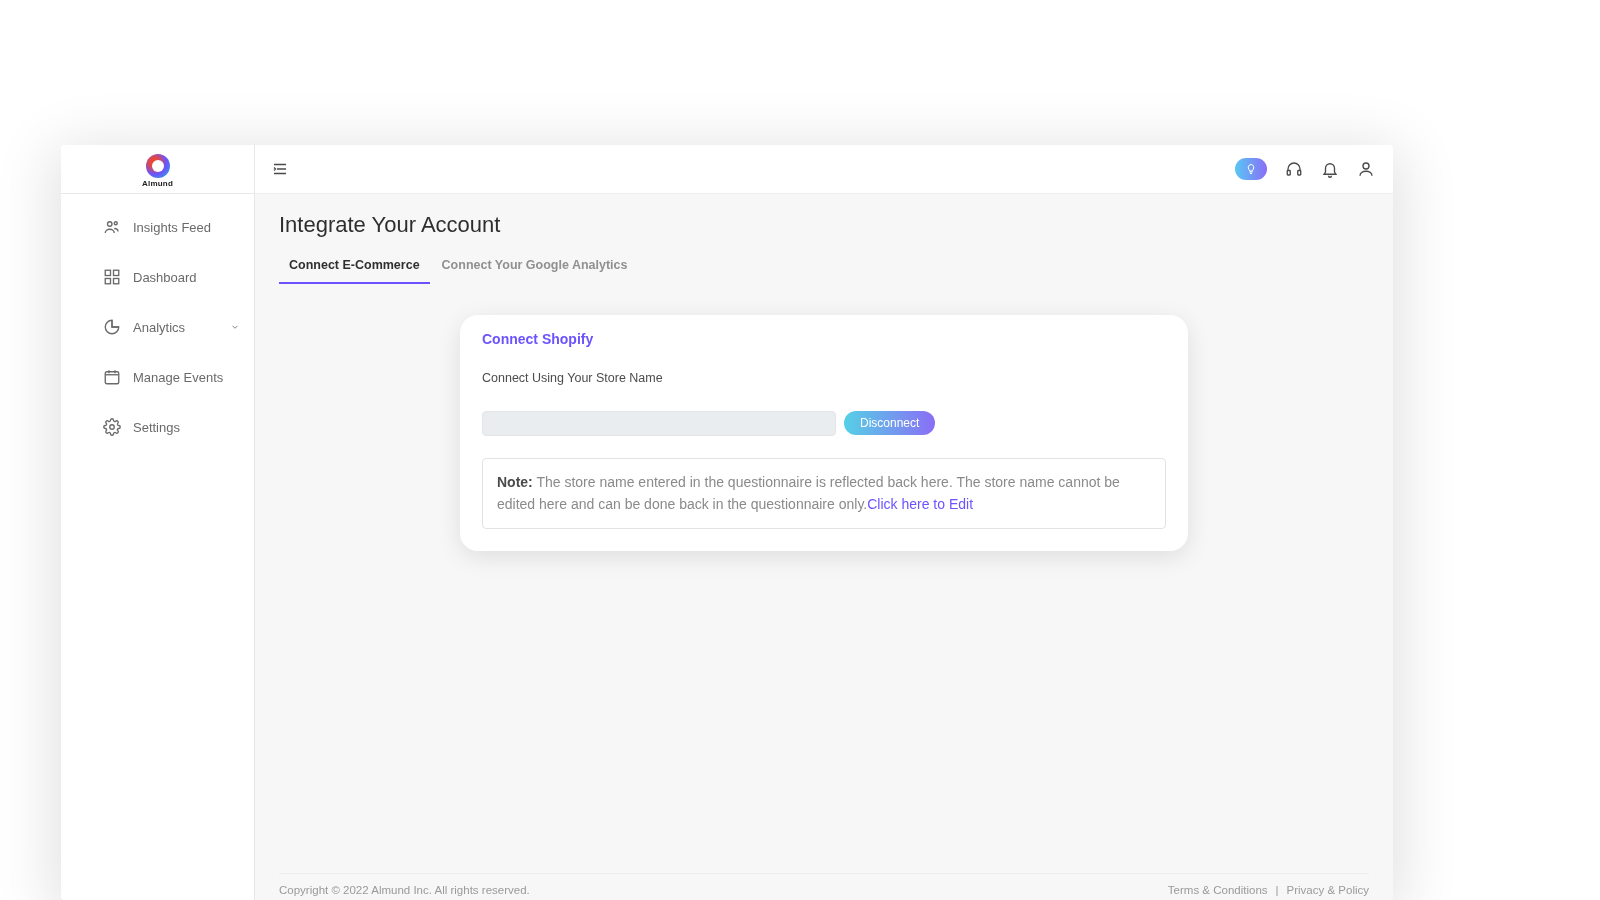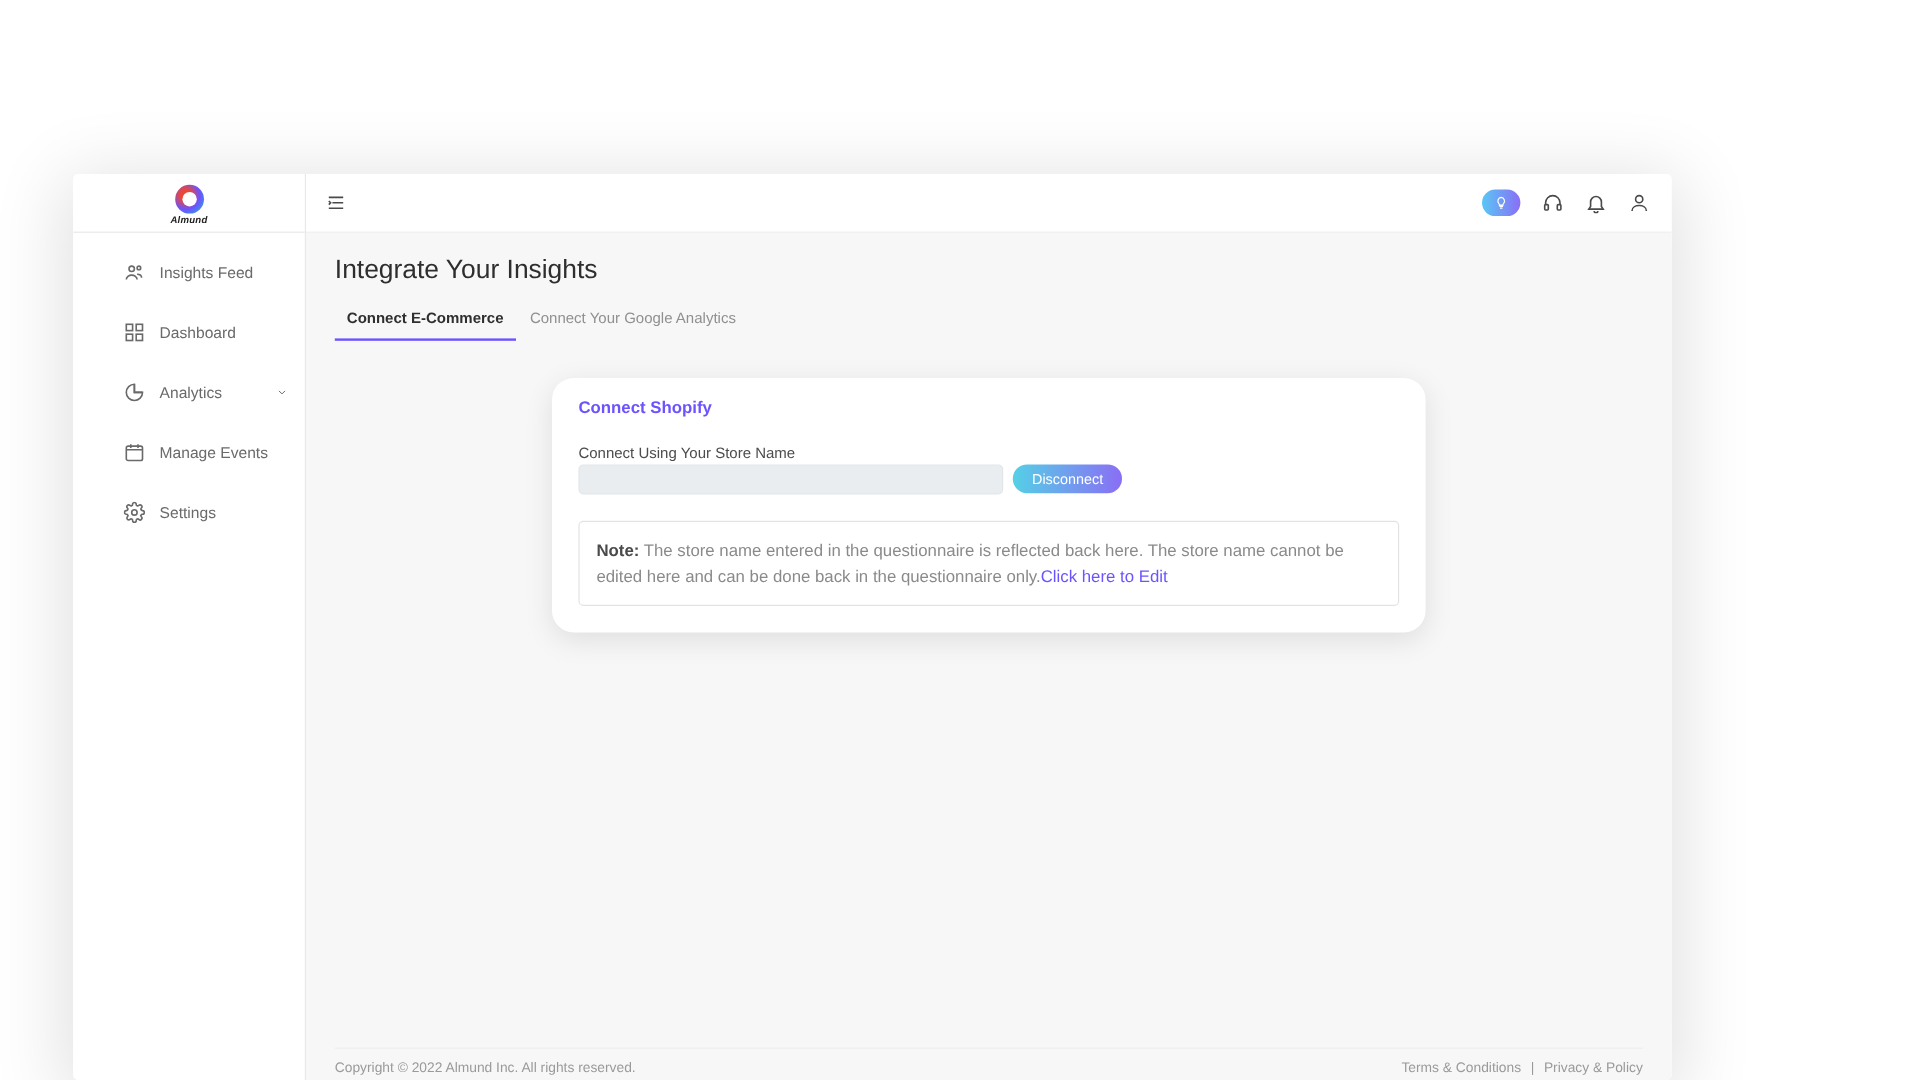--- a/index.html
+++ b/index.html
@@ -57,21 +57,20 @@
   content:"";
   width:12px;height:12px;border-radius:50%;
   background:#fff;
 }
 .brand-name {
   font-size: 8px;
   font-weight: 700;
   color: #222;
   margin-top: 1px;
   letter-spacing: 0.2px;
-  font-style: italic;
 }
 .nav { padding: 8px 0; margin-left: 26px; }
 .nav-item {
   display: flex;
   align-items: center;
   height: 50px;
   padding: 0 16px;
   color: #6a6a6a;
   font-size: 13px;
   cursor: pointer;
@@ -134,21 +133,21 @@
   display: flex;
   gap: 2px;
   border-bottom: 1px solid transparent;
   margin-bottom: 30px;
 }
 .tab {
   font-size: 12.5px;
   color: #909090;
   padding: 6px 10px 10px 10px;
   cursor: pointer;
-  font-weight: 400;
+  font-weight: 700;
 }
 .tab.active {
   color: #2f2f2f;
   font-weight: 600;
   border-bottom: 2px solid #6b53ff;
 }
 .card {
   width: 728px;
   margin: 0 auto;
   background: #fff;
@@ -159,21 +158,21 @@
 .card-title {
   color: #6b53ff;
   font-weight: 600;
   font-size: 14px;
   margin-bottom: 24px;
 }
 .field-label {
   font-size: 12.5px;
   color: #4c4c4c;
   font-weight: 500;
-  margin-bottom: 2px;
+  margin-bottom: 26px;
 }
 .input-row { display: flex; align-items: flex-start; gap: 8px; margin-bottom: 22px; }
 .store-input {
   width: 354px;
   height: 25px;
   background: #eaedef;
   border: 1px solid #e3e6e8;
   border-radius: 4px;
   padding: 0 8px;
   font-size: 12px;
@@ -324,21 +323,21 @@
           <span class="topbar-icon">
             <svg viewBox="0 0 24 24" fill="none" stroke="currentColor" stroke-width="1.8">
                 <circle cx="12" cy="8" r="4"></circle>
                 <path d="M4 21c0-4 4-6 8-6s8 2 8 6"></path>
               </svg>
           </span>
         </div>
       </div>
 
       <div class="content">
-        <h1 class="page-title">Integrate Your Insights</h1>
+        <h1 class="page-title">Integrate Your Account</h1>
 
         <div class="tabs">
           <div class="tab active">
             <span>Connect E-Commerce</span>
           </div>
           <div class="tab">
             <span>Connect Your Google Analytics</span>
           </div>
         </div>
 

